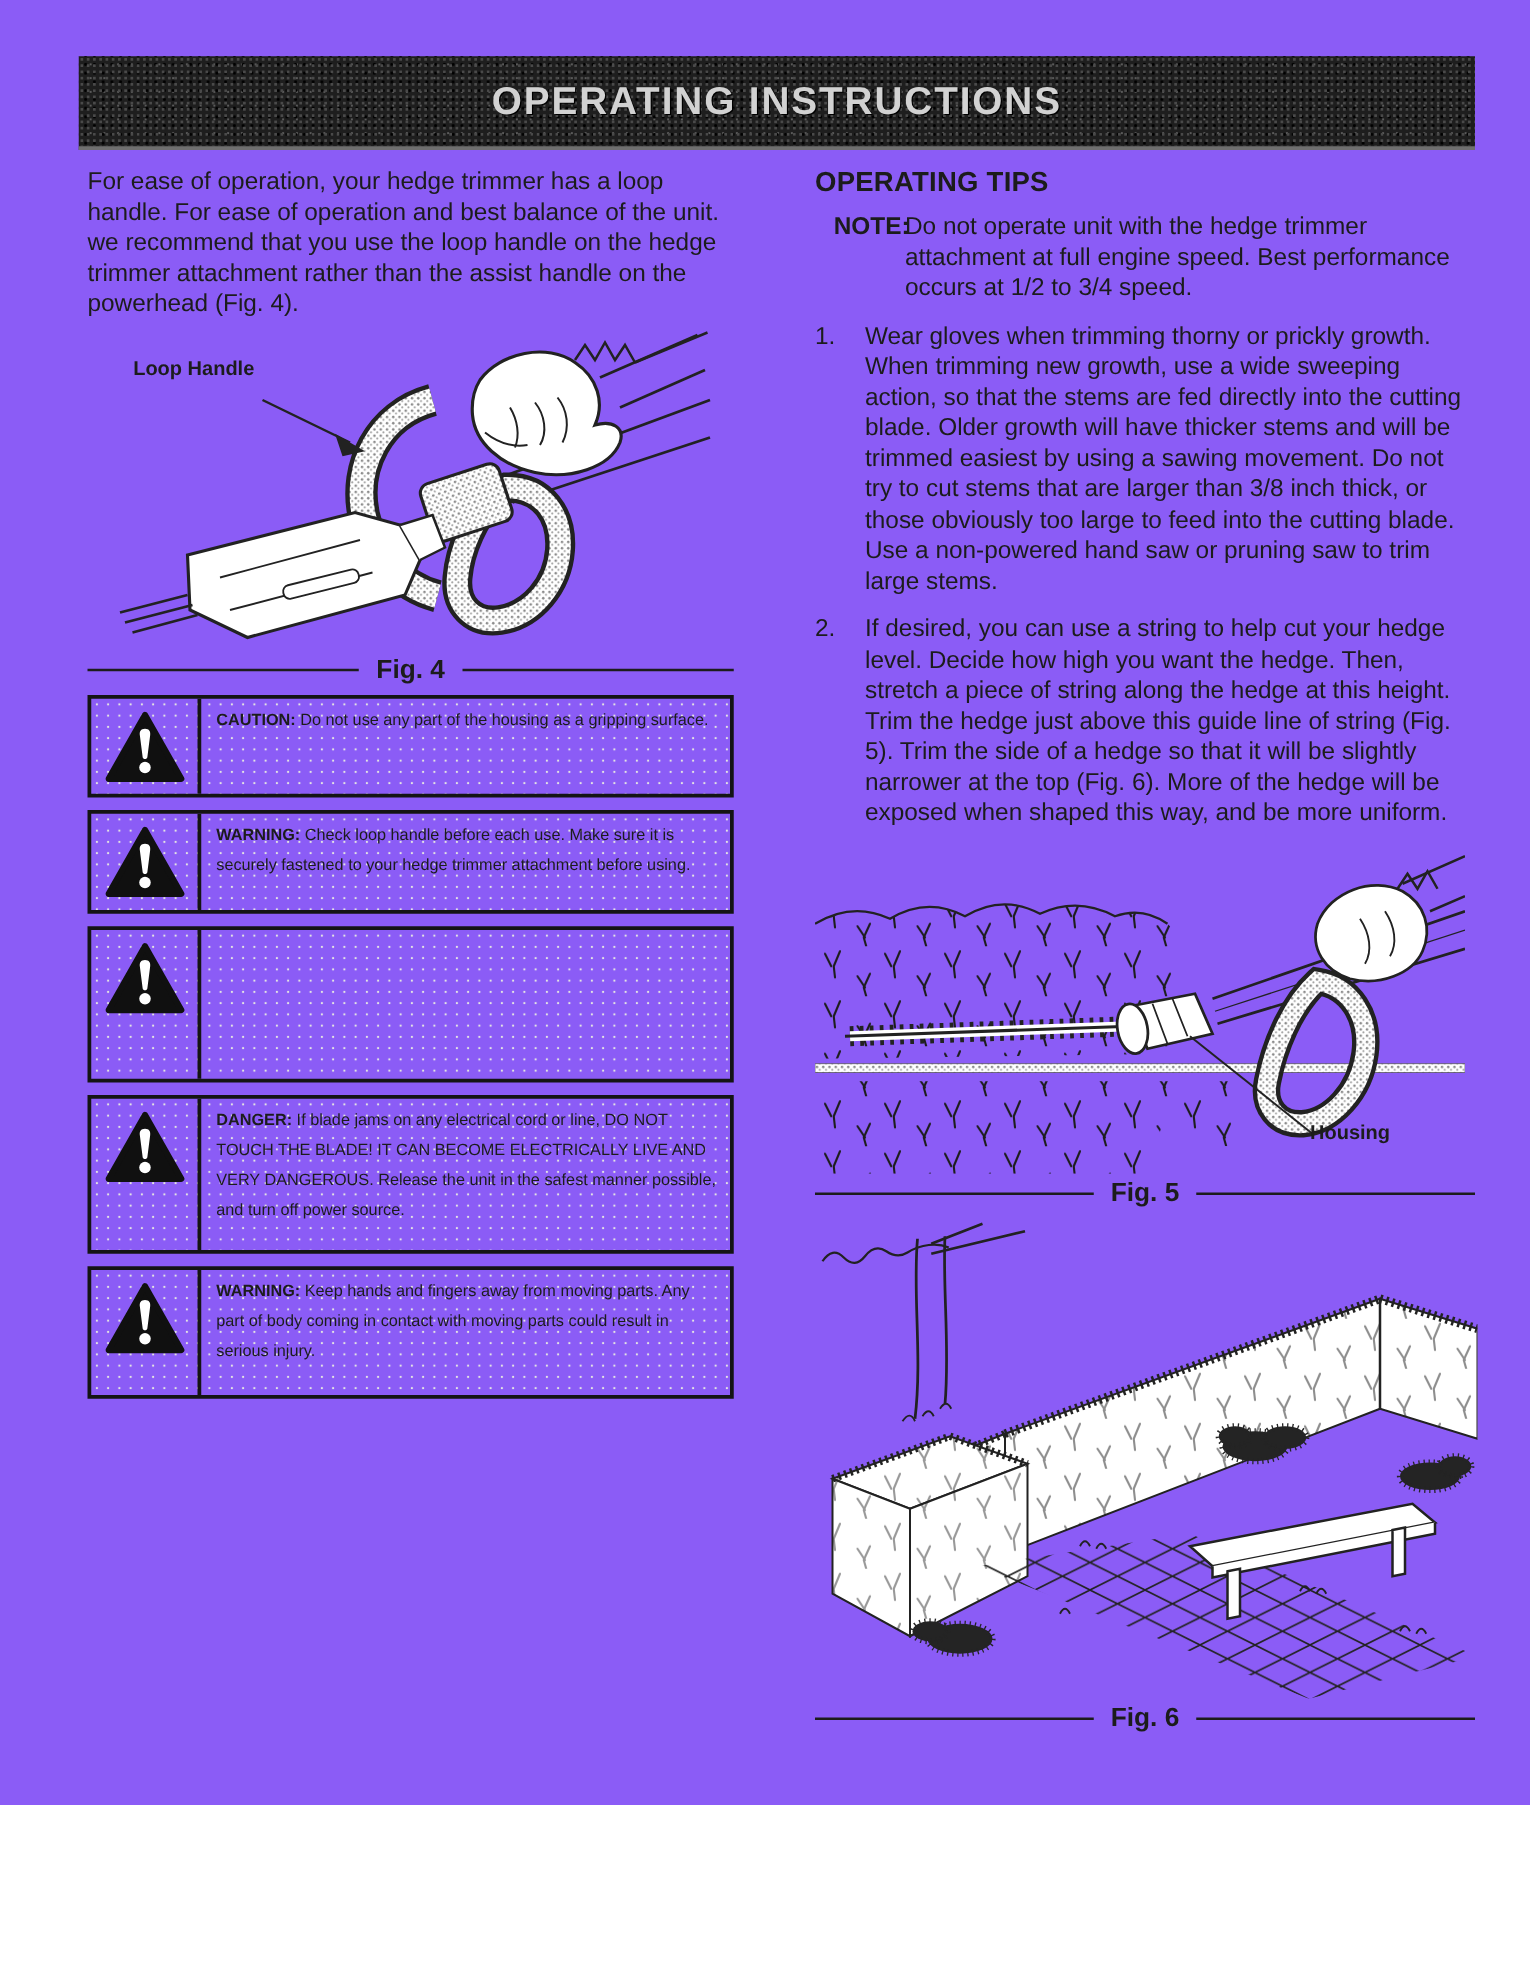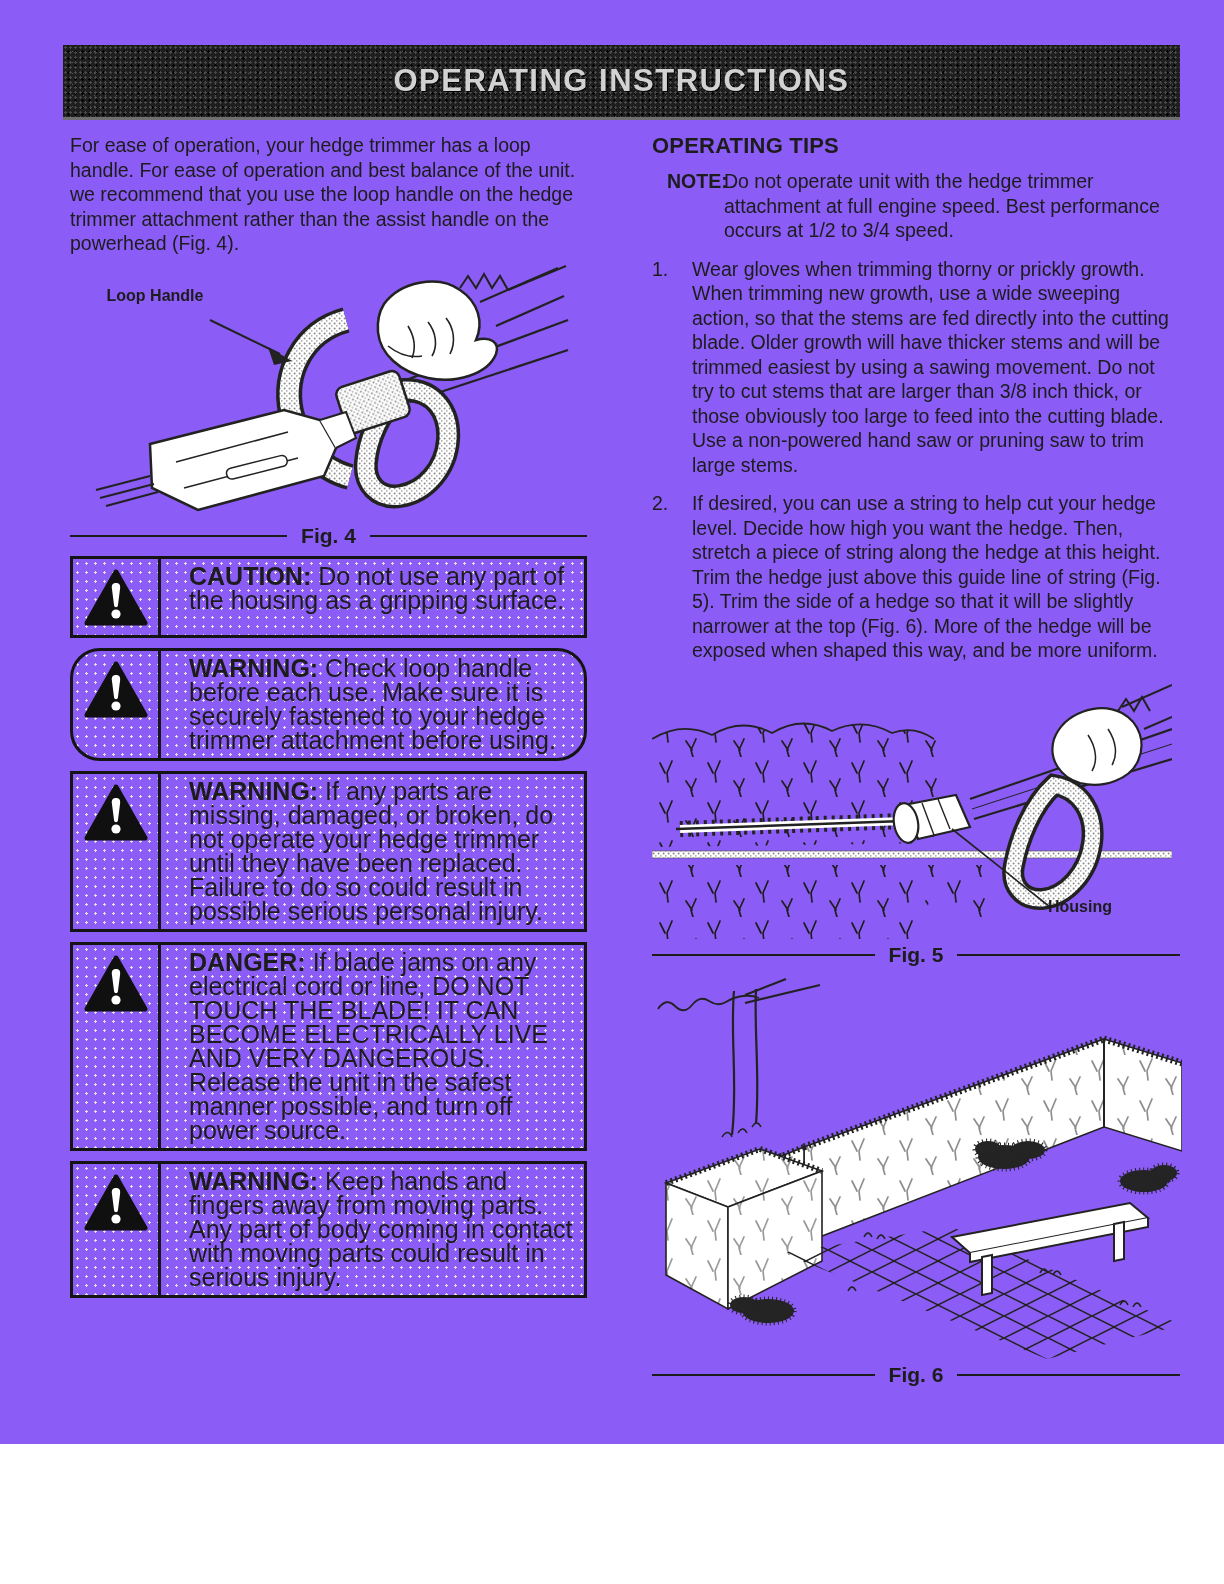--- a/index.html
+++ b/index.html
@@ -52,24 +52,24 @@
     box-sizing:border-box;
     background-image:radial-gradient(#e3e3e3 1px, transparent 1.2px);
     background-size:9px 9px;
   }
   .wicon {
     width:88px; flex:0 0 88px; border-right:3px solid #141414;
     display:flex; justify-content:center; align-items:flex-start;
     padding-top:9px; box-sizing:border-box;
   }
   .wtext {
-    padding:5px 10px 6px 12px; font-size:25px; line-height:24px;margin-left:16px;
+    padding:5px 10px 6px 12px; font-size:13px; line-height:24px;
   }
   .wtext b { font-weight:bold; }
-  .h82 {min-height:82px;} .h83 {min-height:83px;border-radius:30px;} .h125{min-height:125px;}
+  .h82 {min-height:82px;} .h83 {min-height:83px;} .h125{min-height:125px;}
   .h106{min-height:106px;} .h127{min-height:127px;}
   
   .note { display:grid; grid-template-columns:72px 1fr; margin:0 0 14px 0; }
   .note-lead { font-weight:bold;margin-left:15px; }
   .olist { margin:0; padding:0; list-style:none; }
   .item  { display:grid; grid-template-columns:40px 1fr; margin-bottom:14px; }
   .item .num { }
   
   .footrule {
     position:absolute; left:75px; top:1534px; width:1105px; height:4px;
@@ -186,21 +186,20 @@
         <div class="wtext"><b>WARNING:</b> <span>Check loop handle before each use. Make sure it is securely fastened to your hedge trimmer attachment before using.</span></div>
       </div>
       <div class="wbox h125">
         <div class="wicon">
           <svg width="64" height="60" viewBox="0 0 64 60">
               <path d="M32 4 L61 55 L3 55 Z" fill="#101010" stroke="#101010" stroke-width="5" stroke-linejoin="round"></path>
               <path d="M32 15 c3.4 0 4.6 2.2 4.1 5.4 l-2.2 17.2 c-.3 2.2-3.5 2.2-3.8 0 l-2.2-17.2 c-.5-3.2 .7-5.4 4.1-5.4 z" fill="#fff"></path>
               <circle cx="32" cy="46" r="4.6" fill="#fff"></circle>
             </svg>
         </div>
-        <div class="wtext"><b>WARNING:</b> <span>If any parts are missing, damaged, or broken, do not operate your hedge trimmer until they have been replaced. Failure to do so could result in possible serious personal injury.</span></div>
       </div>
       <div class="wbox h127">
         <div class="wicon">
           <svg width="64" height="60" viewBox="0 0 64 60">
               <path d="M32 4 L61 55 L3 55 Z" fill="#101010" stroke="#101010" stroke-width="5" stroke-linejoin="round"></path>
               <path d="M32 15 c3.4 0 4.6 2.2 4.1 5.4 l-2.2 17.2 c-.3 2.2-3.5 2.2-3.8 0 l-2.2-17.2 c-.5-3.2 .7-5.4 4.1-5.4 z" fill="#fff"></path>
               <circle cx="32" cy="46" r="4.6" fill="#fff"></circle>
             </svg>
         </div>
         <div class="wtext"><b>DANGER:</b> <span>If blade jams on any electrical cord or line, DO NOT TOUCH THE BLADE! IT CAN BECOME ELECTRICALLY LIVE AND VERY DANGEROUS.  Release the unit in the safest manner possible, and turn off power source.</span></div>

